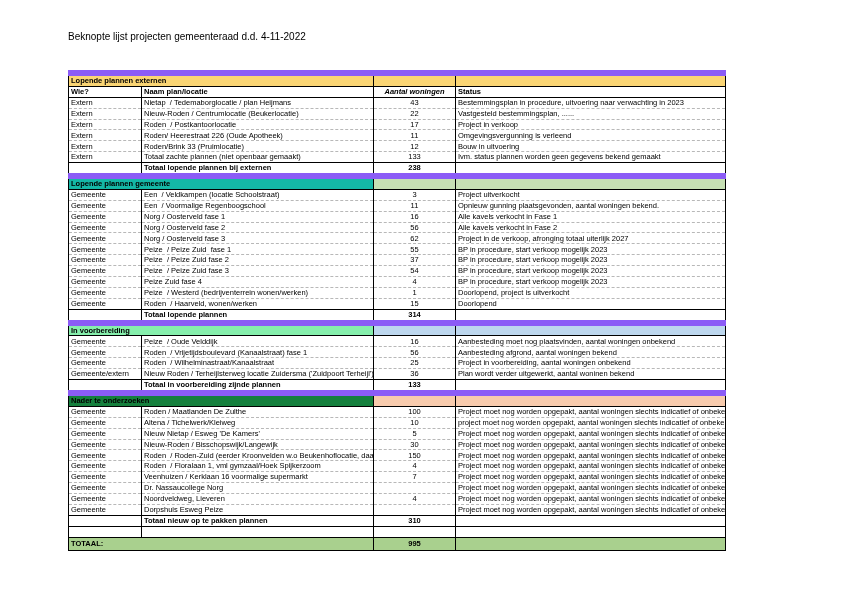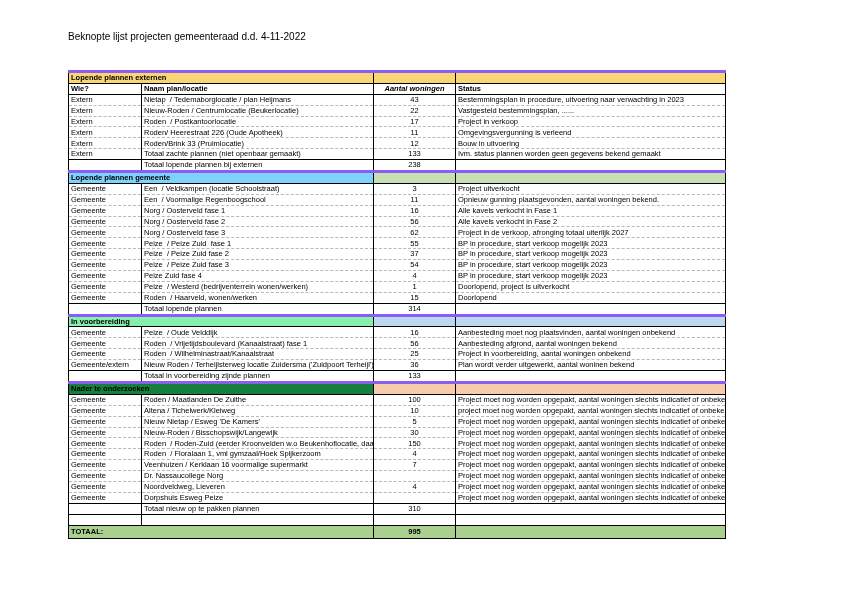--- a/index.html
+++ b/index.html
@@ -15,24 +15,24 @@
     border-collapse:collapse;table-layout:fixed;
     border:1.5px solid #000;
   }
   td{
     border-left:1px solid #000;border-right:1px solid #000;
     border-bottom:1px dashed #b8b8b8;
     font-size:7.5px;line-height:9.5px;height:9.9px;
     padding:0 2px;overflow:hidden;white-space:pre;vertical-align:middle;
   }
   td.num{text-align:center;}
-  tr.banner td{font-weight:bold;border-top:3px solid #8b5cf6;border-bottom:1px solid #000;}
+  tr.banner td{font-weight:bold;border-top:6px solid #8b5cf6;border-bottom:1px solid #000;}
   tr.colhead td{font-weight:bold;border-bottom:1px solid #000;}
   tr.colhead td.num{text-align:center;font-style:italic;}
-  tr.total td{font-weight:normal;border-top:1.3px solid #000;border-bottom:1.3px solid #000;}
+  tr.total td{font-weight:bold;border-top:1.3px solid #000;border-bottom:1.3px solid #000;}
   tr.empty td{border-bottom:1px solid #000;}
   tr.grand td{font-weight:bold;border-top:1.5px solid #000;border-bottom:1.5px solid #000;height:12.5px;}
 </style>
 </head>
 <body>
 
 <div class="doc-title">Beknopte lijst projecten gemeenteraad d.d. 4-11-2022</div>
 
 <table class="plan-table">
   <colgroup>
@@ -89,21 +89,21 @@
         <td class="num">133</td>
         <td>Ivm. status plannen worden geen gegevens bekend gemaakt</td>
       </tr>
       <tr class="total">
         <td></td>
         <td>Totaal lopende plannen bij externen</td>
         <td class="num">238</td>
         <td></td>
       </tr>
       <tr class="banner">
-        <td colspan="2" style="background: #7dd3fc;">Lopende plannen gemeente</td>
+        <td colspan="2" style="background: #14b8a6;">Lopende plannen gemeente</td>
         <td style="background: rgb(198, 224, 180);"></td>
         <td style="background: rgb(198, 224, 180);"></td>
       </tr>
       <tr>
         <td>Gemeente</td>
         <td>Een  / Veldkampen (locatie Schoolstraat)</td>
         <td class="num">3</td>
         <td>Project uitverkocht</td>
       </tr>
       <tr>

